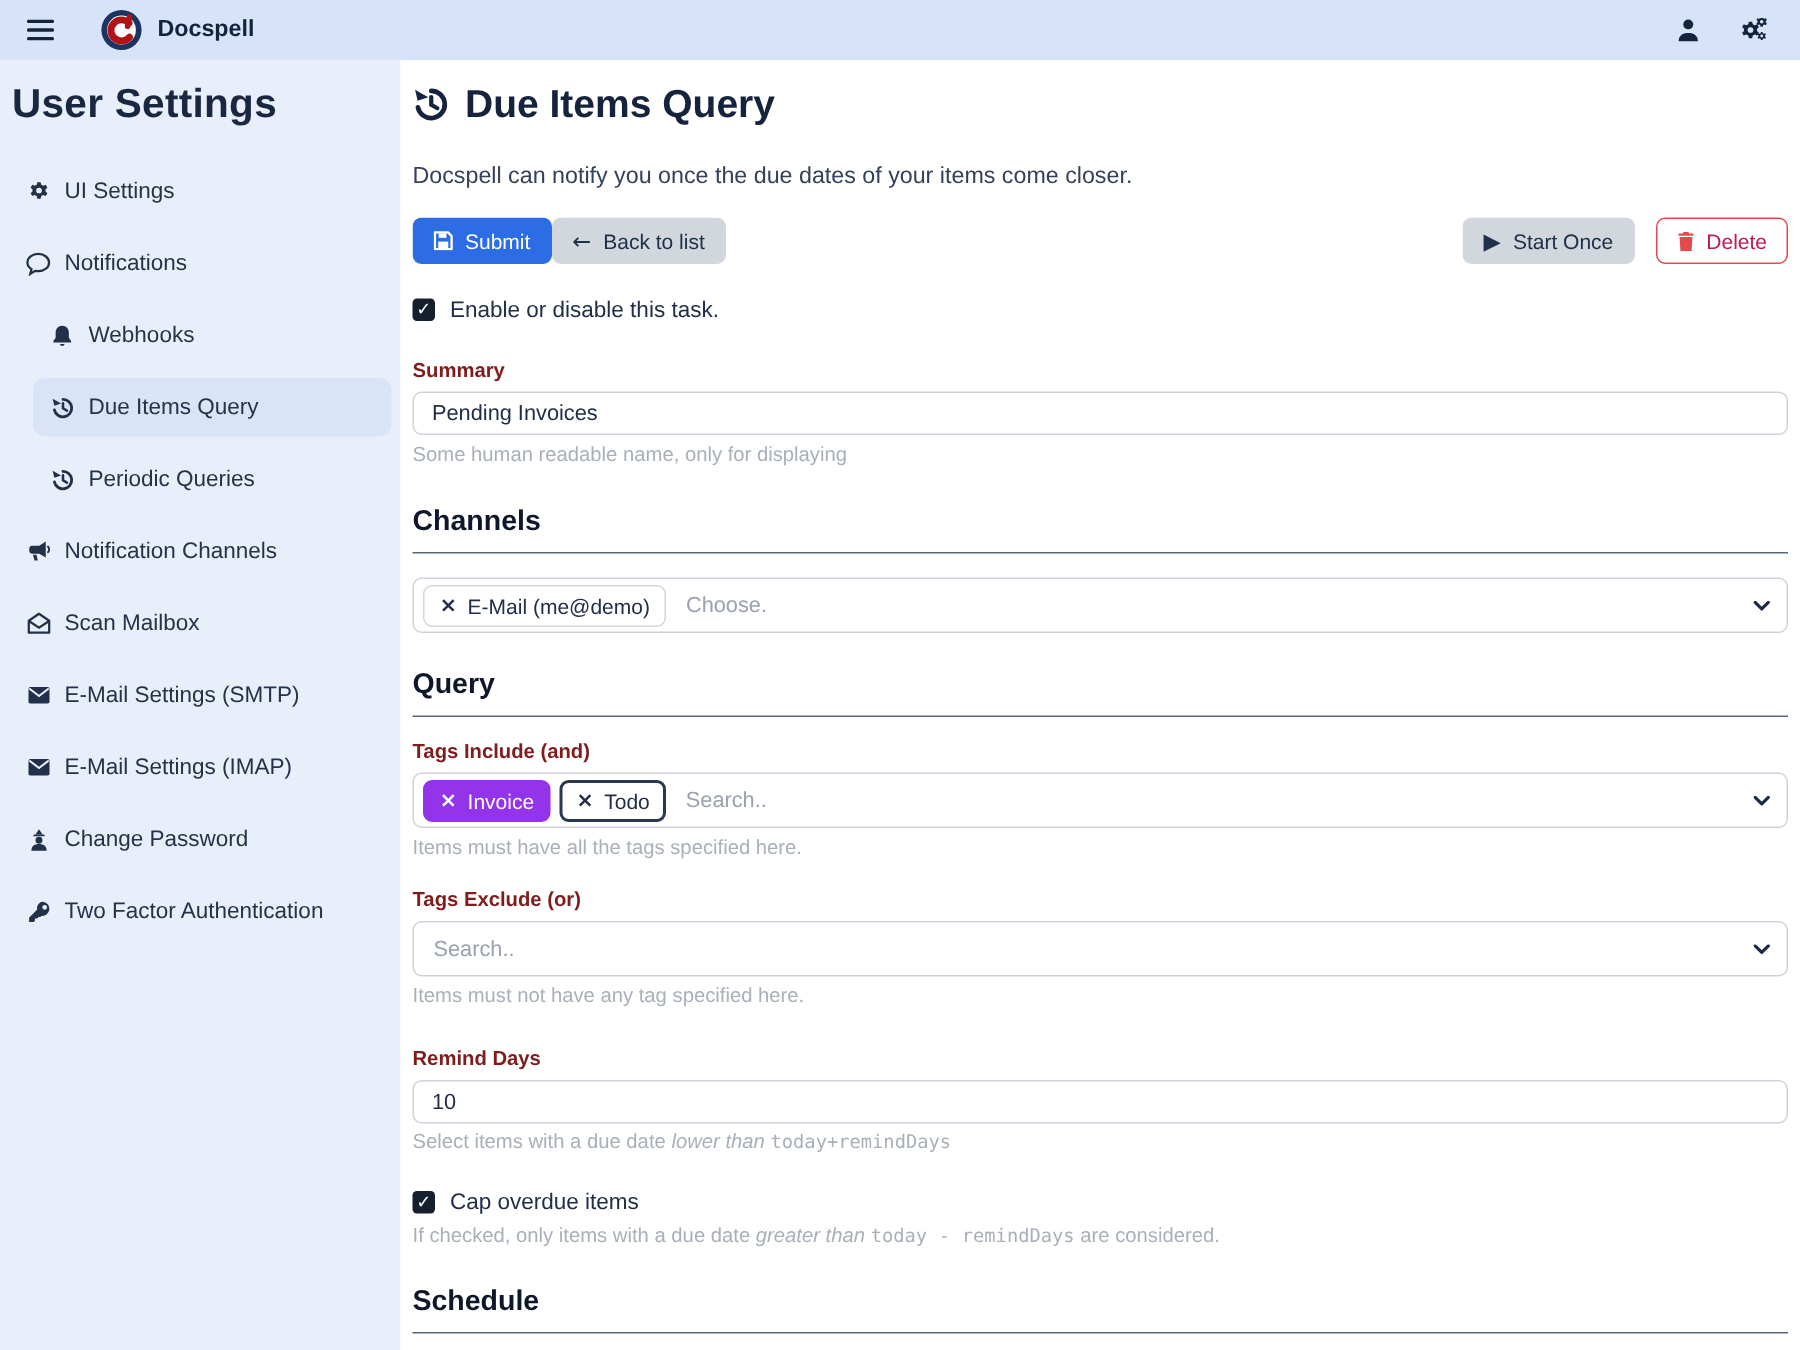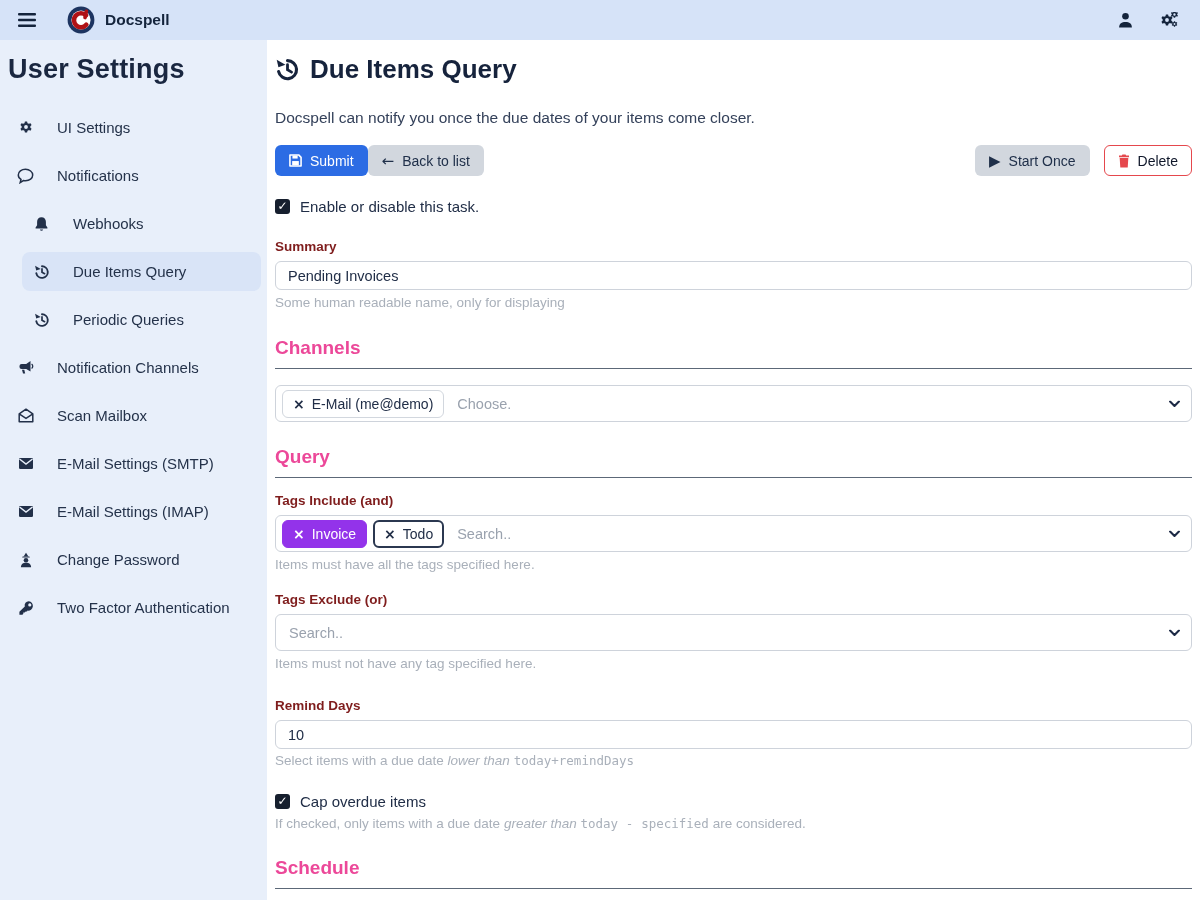--- a/index.html
+++ b/index.html
@@ -13,51 +13,51 @@
   .navbar { height:40px; background:#d6e3f8; display:flex; align-items:center; padding:0 13px; }
   .hamburger { width:28px; height:28px; display:flex; align-items:center; justify-content:center; cursor:pointer; color:#14243c; }
   .logo { margin-left:26px; display:flex; align-items:center; cursor:pointer; }
   .brand { font-weight:bold; font-size:15.5px; color:#14243c; margin-left:10px; }
   .nav-right { margin-left:auto; display:flex; align-items:center; gap:27px; color:#14243c; padding-right:8px; }
   .nav-ic { cursor:pointer; display:flex; align-items:center; }
   
   .layout { display:flex; height:860px; }
   .sidebar { width:267px; background:#e8effa; padding:12px 3px 0 3px; flex:none; }
   .sidebar h1 { font-size:27px; margin:2px 0 23px 5px; color:#1a2740; letter-spacing:.2px; }
-  .nav-item { display:flex; align-items:center; gap:22px; padding:11px 10px; margin:0 3px 9px 3px;
+  .nav-item { display:flex; align-items:center; gap:8px; padding:11px 10px; margin:0 3px 9px 3px;
               border-radius:8px; font-size:15px; color:#24324a; cursor:pointer; }
   .nav-item .ic { width:19px; display:flex; justify-content:center; color:#223049; flex:none; }
   .nav-item.indent { margin-left:19px; }
   .nav-item.active { background:#d9e4f7; }
   main { flex:1; padding:10px 8px 0 8px; background:#ffffff; overflow:hidden; }
   
   .page-title { display:flex; align-items:center; gap:10px; font-size:26px; font-weight:bold; color:#16233c; margin-top:4px; }
   .page-title .ic { display:flex; color:#16233c; }
   .desc { margin-top:24px; font-size:15.5px; color:#34415a; }
   .btn-row { margin-top:18px; display:flex; gap:0; align-items:center; }
   .btn { display:inline-flex; align-items:center; gap:8px; padding:0 13px; height:31px; border-radius:6px;
          font-size:14px; border:1px solid transparent; cursor:pointer; font-family:inherit; white-space:nowrap; }
   .btn .bic { display:flex; align-items:center; font-family:"DejaVu Sans",sans-serif; }
   .btn-primary { background:#2c6ce4; color:#ffffff; }
   .btn-secondary { background:#d2d7de; color:#20304a; }
   .btn-secondary .bic { font-size:15px; }
-  .btn-danger { background:#ffffff; border-color:#e5484d; color:#0f172a; }
+  .btn-danger { background:#ffffff; border-color:#e5484d; color:#be185d; }
   .right-group { margin-left:auto; display:flex; gap:14px; }
   .check-row { display:flex; align-items:center; gap:10px; font-size:15px; color:#212e47; }
   .mt-enable { margin-top:22px; }
   .mt-cap { margin-top:25px; }
   .checkbox { width:15px; height:15px; background:#161f2e; border-radius:3px; color:#fff; font-size:12px;
               line-height:15px; text-align:center; font-family:"DejaVu Sans",sans-serif; cursor:pointer; flex:none; }
   .field-label { font-size:13.5px; font-weight:bold; color:#7f1d1d; }
   .text-input { width:100%; height:29px; border:1px solid #ced3db; border-radius:6px; padding:0 12px;
                 font-size:14.5px; color:#212e47; font-family:inherit; outline:none; background:#fff; }
   .help { font-size:13.5px; color:#a9b0ba; margin-top:5px; }
   .mono { font-family:"DejaVu Sans Mono",monospace; font-size:12.5px; }
   .em { font-style:italic; }
-  .section-h { font-size:19px; color:#ec4899; font-weight:600; border-bottom:1px solid #5c6878;
+  .section-h { font-size:19px; color:#0f172a; font-weight:600; border-bottom:1px solid #5c6878;
                padding-bottom:9px; margin-top:27px; }
   .select { position:relative; border:1px solid #ced3db; border-radius:6px; min-height:37px; display:flex;
             align-items:center; padding:3px 32px 3px 6px; gap:6px; cursor:pointer; background:#fff; }
   .select .chev { position:absolute; right:11px; top:50%; transform:translateY(-50%); color:#1c2945; display:flex; }
   .chip { display:inline-flex; align-items:center; gap:7px; padding:5px 10px; border-radius:6px; font-size:14px;
           background:#fff; border:1px solid #d2d7de; color:#212e47; cursor:pointer; }
   .chip .x { font-weight:bold; font-family:"DejaVu Sans",sans-serif; }
   .chip-purple { background:#9333ea; border-color:#9333ea; color:#ffffff; }
   .chip-outline { border:2px solid #2b3850; padding:4px 9px; }
   .placeholder { color:#9aa2ae; font-size:14.5px; margin-left:7px; }
@@ -340,21 +340,21 @@
     </div>
 
     <div class="check-row mt-cap">
       <span class="checkbox">✓</span>
       <span>Cap overdue items</span>
     </div>
     <div class="help" style="margin-top:6px;">
       <span>If checked, only items with a due date </span><span class="em">greater than</span>
       <span class="mono">today</span>
       <span class="mono" style="margin:0 4px;">-</span>
-      <span class="mono">specified</span>
+      <span class="mono">remindDays</span>
       <span>are considered.</span>
     </div>
 
     <div class="section-h h-sched">Schedule</div>
 
     
 
     
 
   </main>

